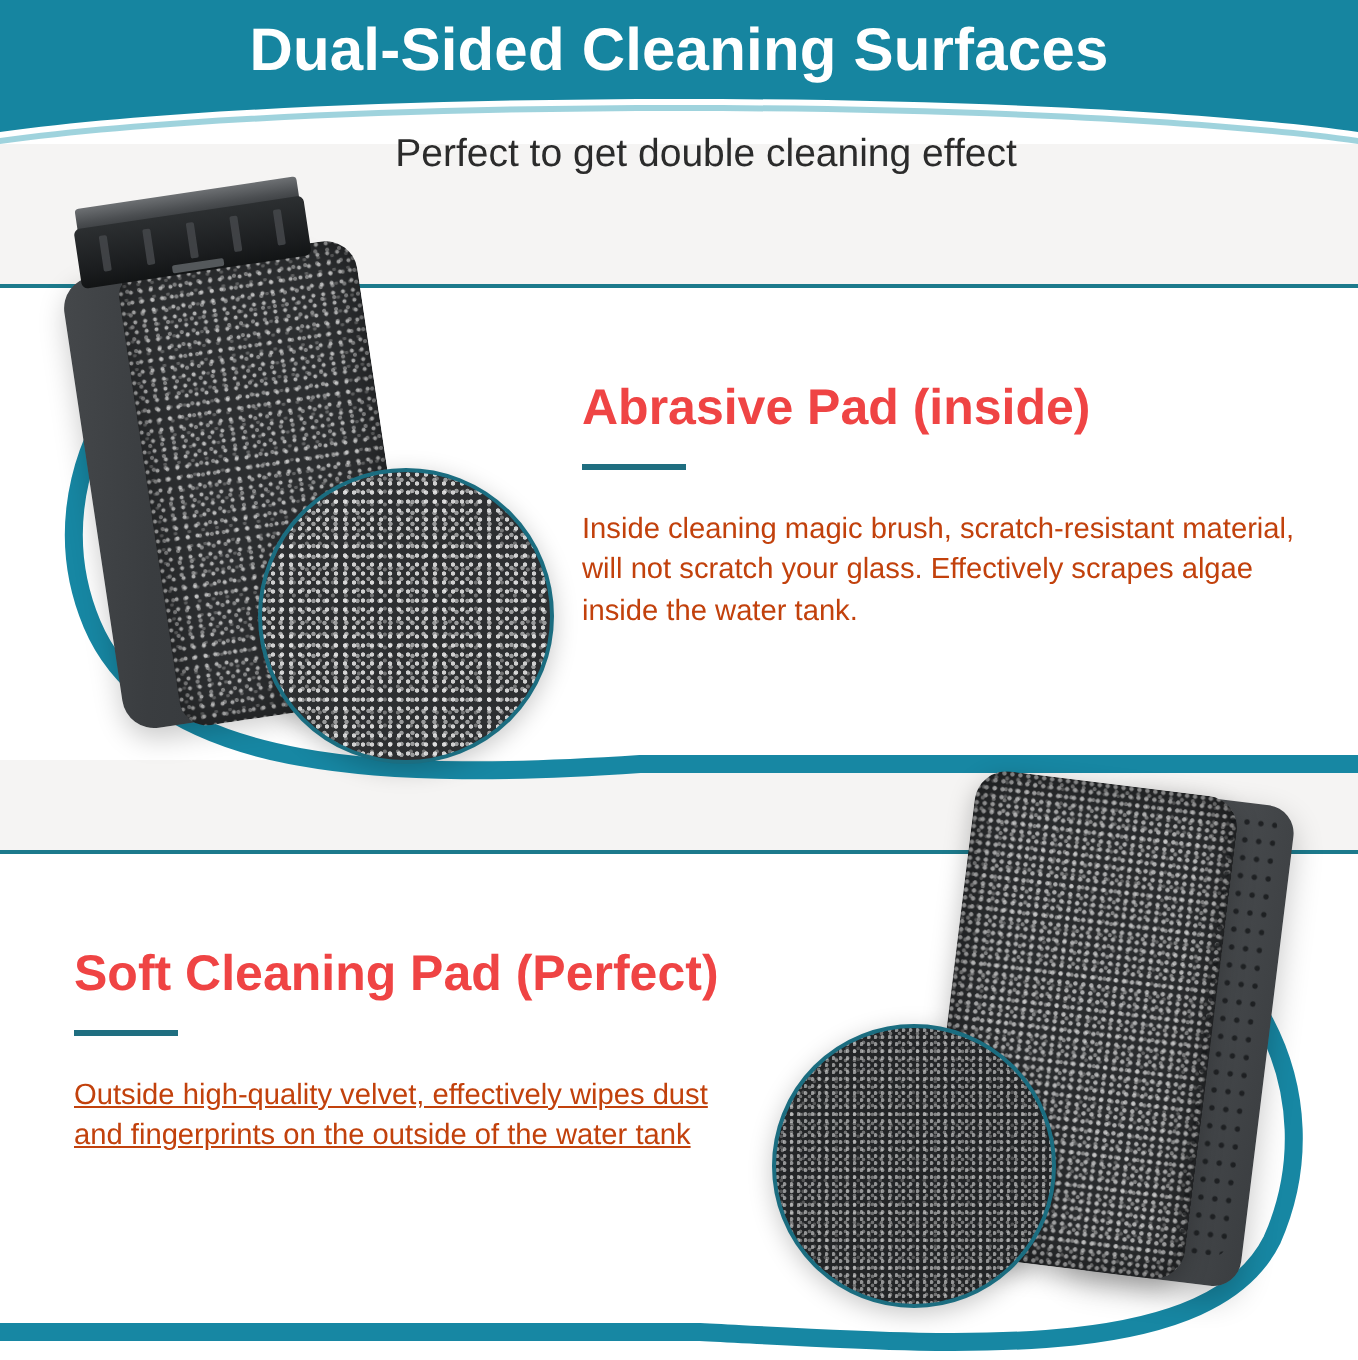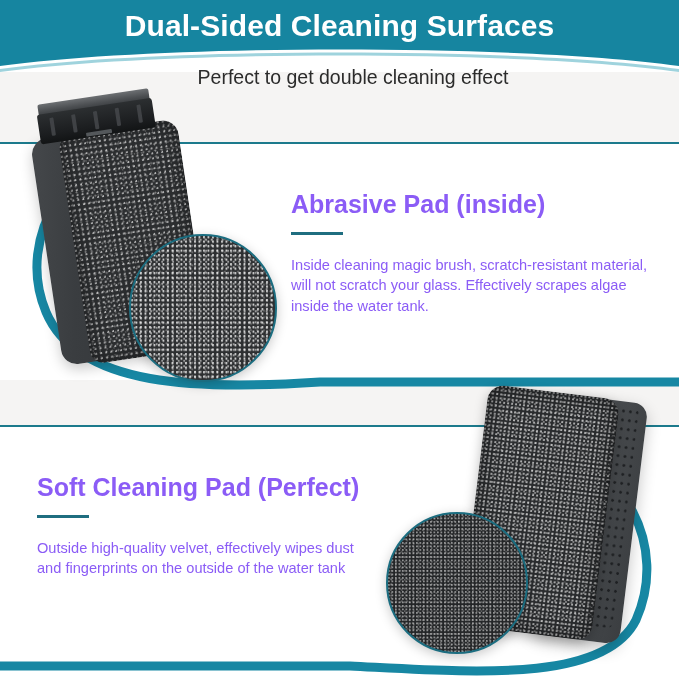--- a/index.html
+++ b/index.html
@@ -87,43 +87,43 @@
     width: 679px;
     height: 680px;
     z-index: 3;
     pointer-events: none;
   }
 
   
   .block { position: absolute; z-index: 7; }
 
   .block-title {
-    color: #8b5cf6;
+    color: #ef4444;
     font-size: 25px;
     font-weight: bold;
     white-space: nowrap;
     line-height: 1.15;
   }
   .title-underline {
     width: 52px;
     height: 3px;
     background: #1f6e80;
     margin-top: 13px;
   }
   .block-body {
     margin-top: 20px;
-    color: #8b5cf6;
+    color: #c2410c;
     font-size: 14.6px;
     line-height: 1.42;
     font-weight: normal;
   }
 
   .block-abrasive { top: 190px; left: 291px; width: 360px; }
   .block-soft     { top: 473px; left: 37px;  width: 340px; }
-  .block-soft .block-body { width: 322px; }
+  .block-soft .block-body { width: 322px; text-decoration: underline; }
 
   
   .product { position: absolute; z-index: 5; }
 
   
   .pad-top-wrap { top: 96px; left: 28px; width: 200px; height: 275px; }
 
   .pad-top-bracket {
     position: absolute;
     top: 0; left: 10px;

